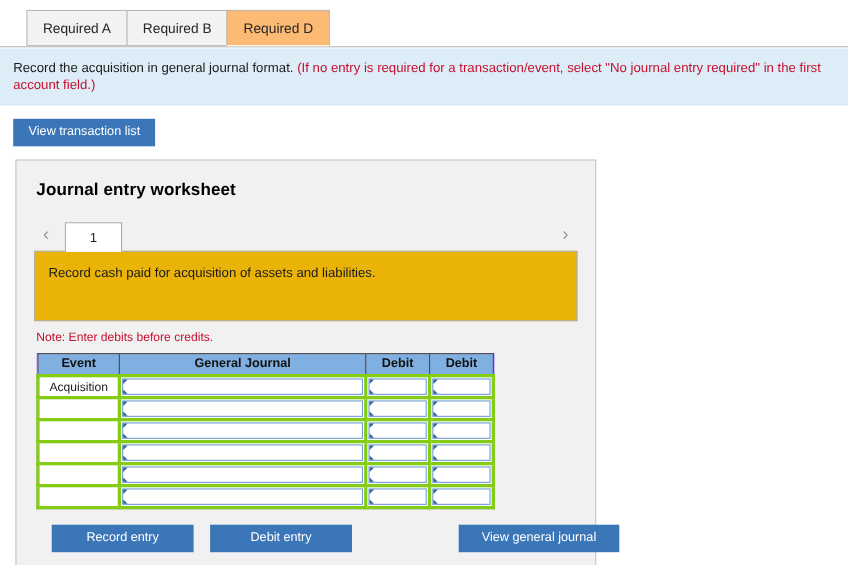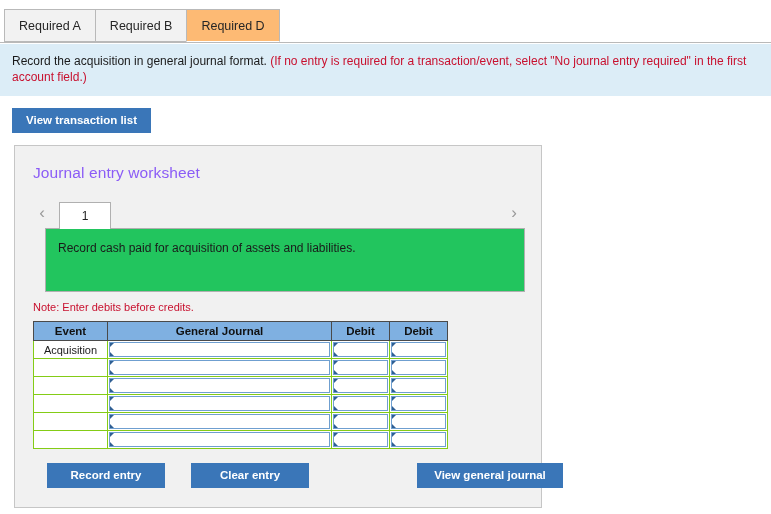--- a/index.html
+++ b/index.html
@@ -13,21 +13,21 @@
     font-family: "Liberation Sans", sans-serif;
     font-size: 12px;
     color: #1a1a1a;
     overflow: hidden;
   }
 
   
   .tabstrip {
     position: relative;
     height: 43px;
-    padding-left: 4px;
+    padding-left: 24px;
     box-sizing: border-box;
   }
   .tabstrip-baseline {
     position: absolute;
     left: 0;
     right: 0;
     bottom: 0;
     height: 1px;
     background: #b9b9b9;
   }
@@ -72,21 +72,21 @@
   .toolbar {
     padding: 12px 0 0 12px;
   }
   .btn {
     display: inline-block;
     background: #3a76b8;
     color: #ffffff;
     border: none;
     font-family: "Liberation Sans", sans-serif;
     font-size: 11.5px;
-    font-weight: bold;
+    font-weight: normal;
     text-align: center;
     padding: 0;
     cursor: pointer;
   }
   .btn-transactions {
     height: 25px;
     line-height: 25px;
     padding: 0 14px;
   }
 
@@ -94,22 +94,22 @@
   .panel {
     margin: 12px 0 0 14px;
     width: 528px;
     box-sizing: border-box;
     background: #f1f1f1;
     border: 1px solid #c6c6c6;
     padding: 16px 16px 18px 16px;
   }
   .panel-title {
     font-size: 15.5px;
-    font-weight: normal;
-    color: #8b5cf6;
+    font-weight: bold;
+    color: #000000;
     margin: 2px 0 18px 2px;
     letter-spacing: 0.1px;
   }
 
   
   .pager {
     position: relative;
     height: 28px;
     margin: 0 0 0 2px;
   }
@@ -141,25 +141,25 @@
     box-sizing: border-box;
     font-size: 12px;
     color: #222222;
     cursor: pointer;
     z-index: 2;
   }
 
   
   .desc-box {
     position: relative;
-    background: #22c55e;
+    background: #eab308;
     border: 1px solid #b0b0b0;
     height: 64px;
     box-sizing: border-box;
-    margin: 0 0 0 14px;
+    margin: 0 0 0 0;
     padding: 12px 12px 0 12px;
     font-size: 12px;
     color: #1a1a1a;
     z-index: 1;
   }
 
   .note {
     color: #c8102e;
     font-size: 11px;
     margin: 9px 0 8px 2px;
@@ -176,21 +176,21 @@
     background: #7fb0e1;
     border: 1px solid #4a4a4a;
     height: 18px;
     font-size: 11.5px;
     font-weight: bold;
     color: #111111;
     text-align: center;
     padding: 0;
   }
   .jtable td {
-    border: 1px solid #84cc16;
+    border: 3px solid #84cc16;
     height: 17px;
     padding: 0;
     vertical-align: middle;
   }
   .col-event   { width: 74px; }
   .col-journal { width: 224px; }
   .col-debit   { width: 58px; }
   .col-credit  { width: 58px; }
 
   .event-cell {
@@ -234,21 +234,21 @@
   .footer {
     position: relative;
     margin: 14px 0 0 2px;
     height: 26px;
   }
   .btn-footer {
     position: absolute;
     top: 0;
     height: 25px;
     line-height: 25px;
-    width: 118px;
+    width: 129px;
   }
   .btn-record  { left: 14px; }
   .btn-clear   { left: 158px; }
   .btn-journal { left: 384px; width: 146px; }
 </style>
 </head>
 <body>
 
 <div class="tabstrip">
   <div class="tab">Required A</div>
@@ -368,17 +368,17 @@
           </td>
         <td class="cell-input">
             <div class="field"></div>
           </td>
       </tr>
     </tbody>
   </table>
 
   <div class="footer">
     <button class="btn btn-footer btn-record">Record entry</button>
-    <button class="btn btn-footer btn-clear">Clear entry</button>
+    <button class="btn btn-footer btn-clear">Debit entry</button>
     <button class="btn btn-footer btn-journal">View general journal</button>
   </div>
 
 </div>
 
 </body></html>

